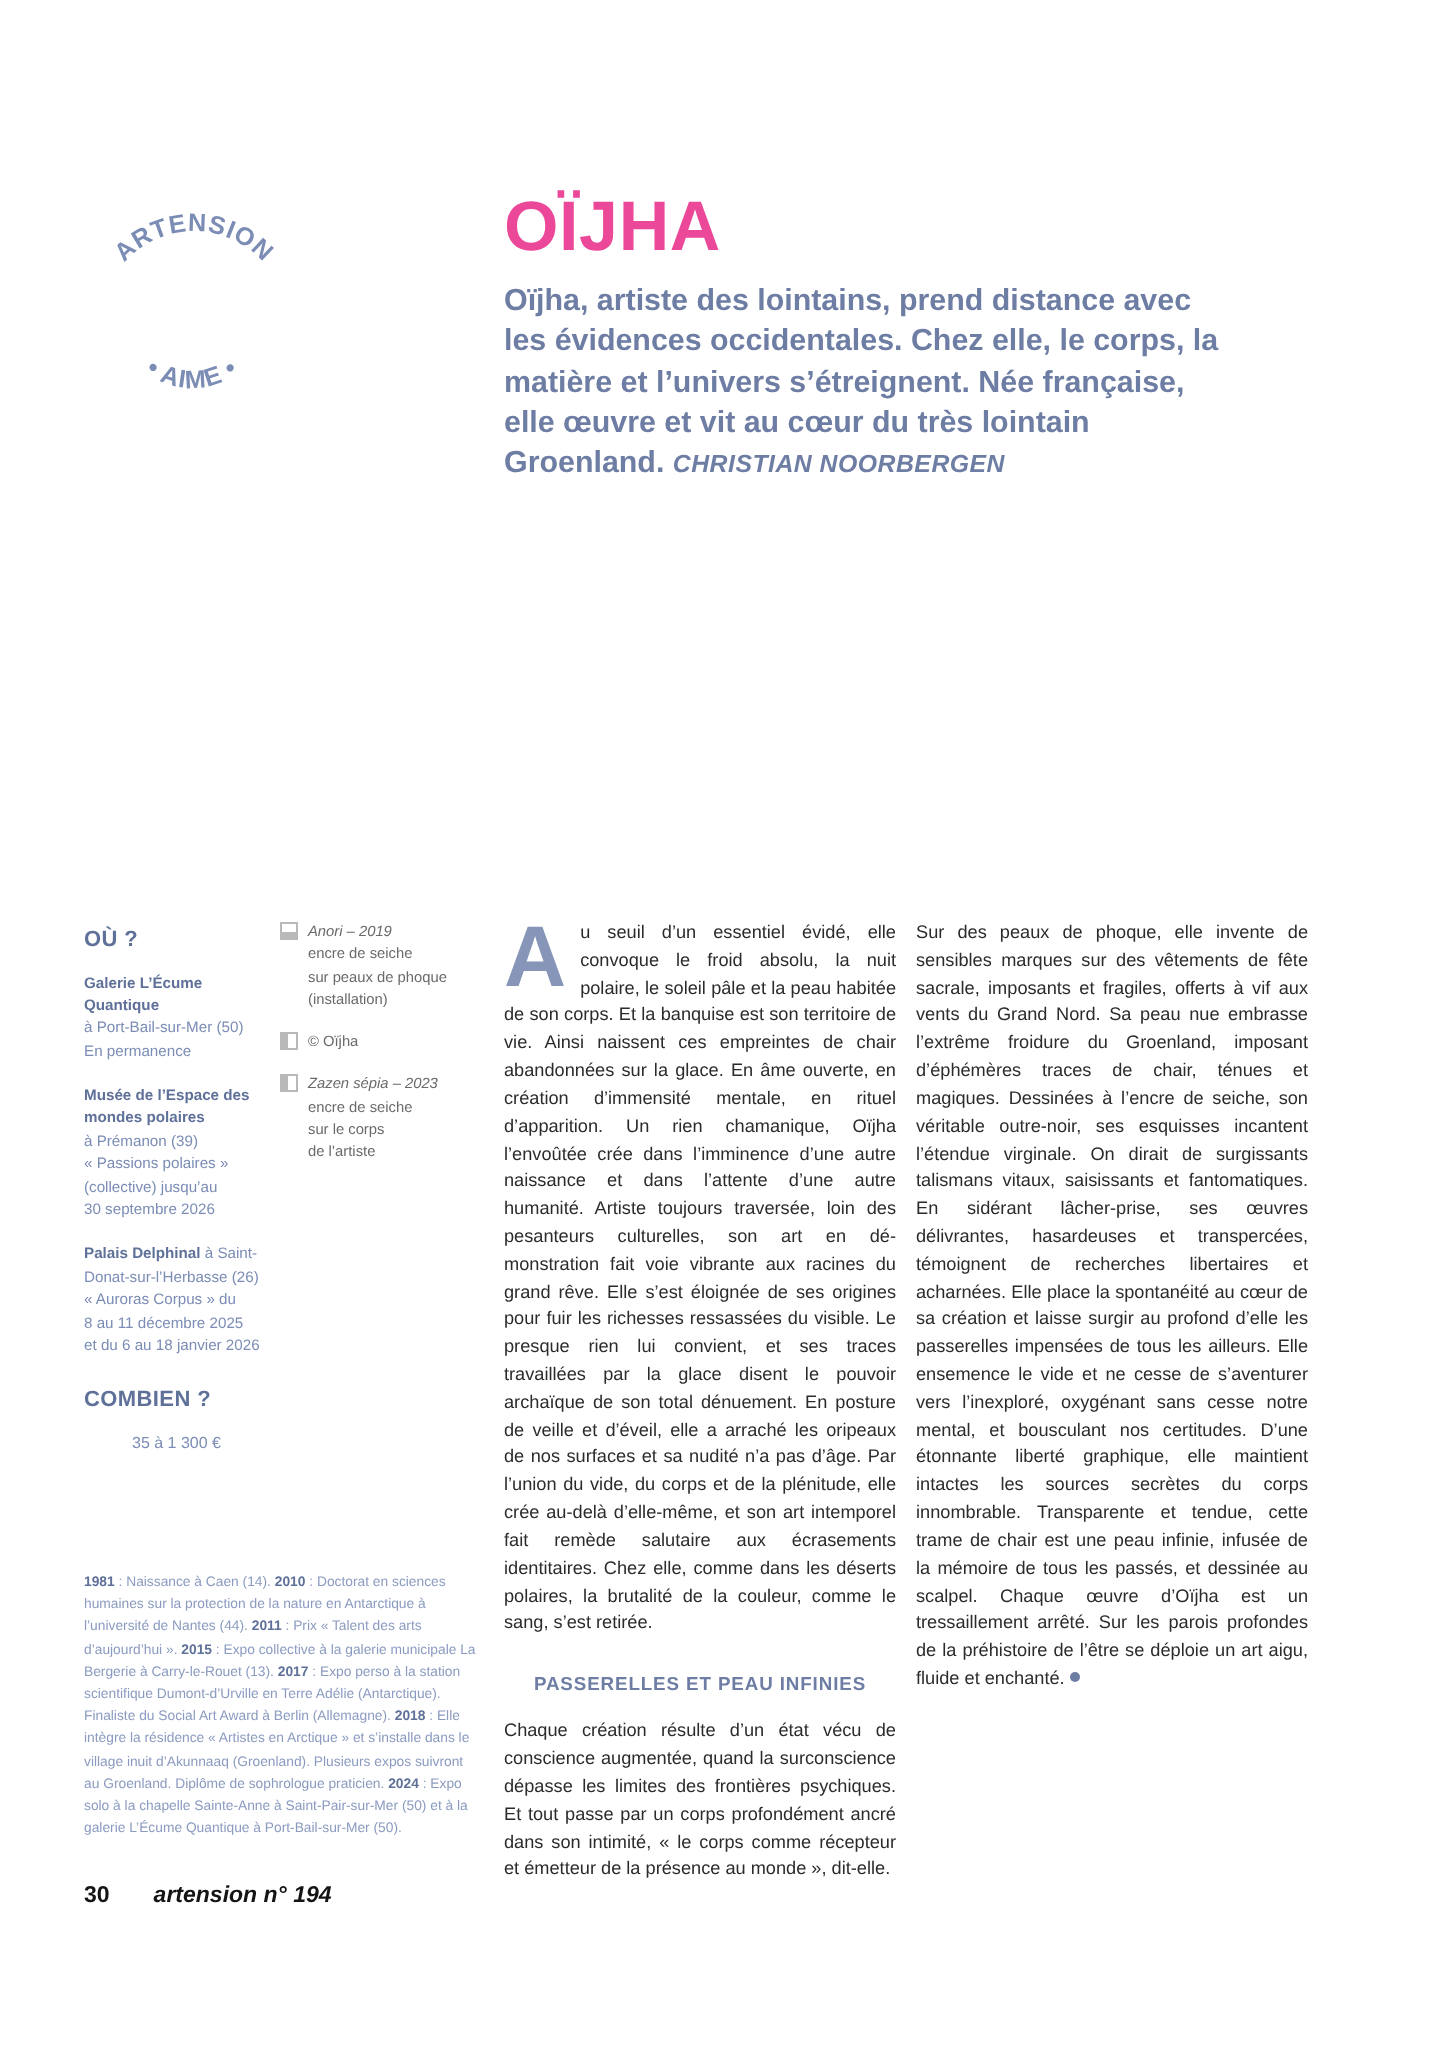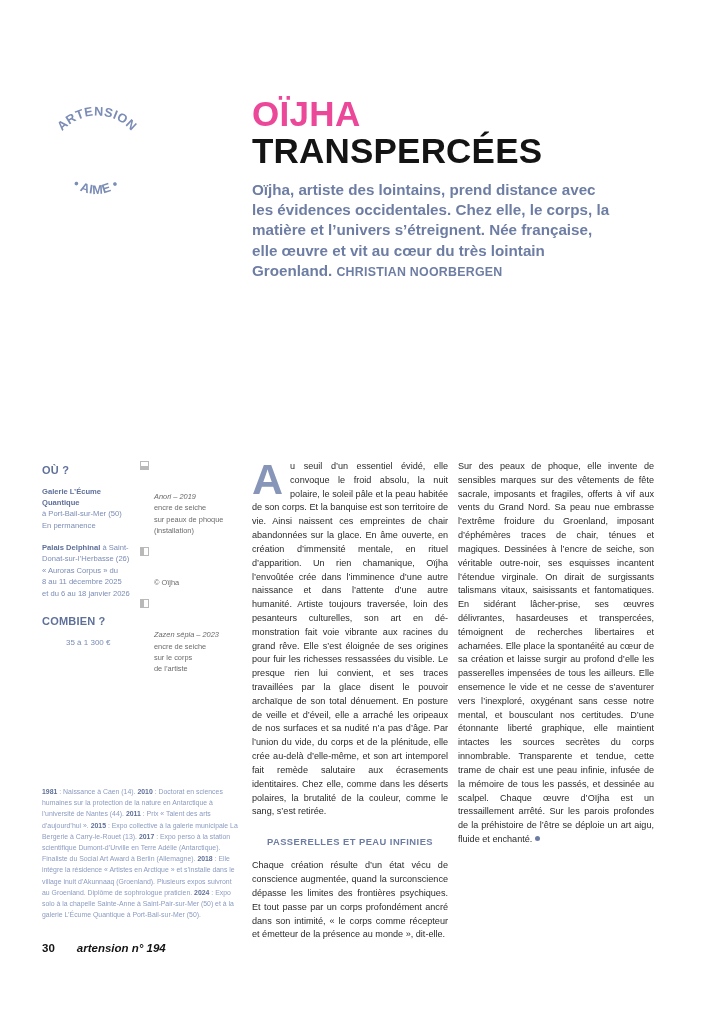--- a/index.html
+++ b/index.html
@@ -68,20 +68,21 @@
     font-size: 15.2px;
     line-height: 1.34;
     font-weight: 600;
     color: #6d7da3;
   }
   .standfirst .byline {
     font-size: 12.4px;
     font-weight: 600;
     letter-spacing: 0.25px;
     color: #6d7da3;
+    font-style: italic;
   }
 
   
   .sidebar {
     position: absolute;
     left: 42px;
     top: 462px;
     width: 96px;
     color: #7b8cb5;
     font-size: 7.6px;
@@ -137,21 +138,21 @@
   }
   .cap-icon::after {
     content: "";
     position: absolute;
     left: 1px; right: 1px;
     height: 2.6px;
     bottom: 1px;
     background: #b9b9b9;
   }
   .cap-icon.split::after { left: 1px; width: 3.4px; top: 1px; height: 7px; }
-  .cap-text { flex: 1 1 auto; margin-top: 31px; }
+  .cap-text { flex: 1 1 auto; }
   .cap-title { font-style: italic; }
 
   
   .col {
     position: absolute;
     top: 460px;
     width: 196px;
     font-size: 9.1px;
     line-height: 1.52;
     color: #2b2b2b;
@@ -243,36 +244,42 @@
       <text>
         <textPath href="#arcBot" startOffset="50%" text-anchor="middle">
           <tspan>• </tspan><tspan>AIME</tspan><tspan> •</tspan>
         </textPath>
       </text>
     </svg>
   </div>
 
   <div class="masthead">
     <h1 class="title-top">OÏJHA</h1>
-    <h2 class="title-main">TRANSPERCÉES</h2>
     <p class="standfirst">
       <span>Oïjha, artiste des lointains, prend distance avec les évidences occidentales. Chez elle, le corps, la matière et l’univers s’étreignent. Née française, elle œuvre et vit au cœur du très lointain Groenland.</span>
       <span class="byline">CHRISTIAN NOORBERGEN</span>
     </p>
   </div>
 
   <aside class="sidebar">
     <div class="side-head">OÙ ?</div>
 
     <div class="venue">
       <span class="venue-name">Galerie L’Écume Quantique</span>
       <span class="venue-line">à Port-Bail-sur-Mer (50)</span>
       <span class="venue-line">En permanence</span>
     </div>
 
+    <div class="venue">
+      <span class="venue-name">Musée de l’Espace des mondes polaires</span>
+      <span class="venue-line">à Prémanon (39)</span>
+      <span class="venue-line">« Passions polaires »</span>
+      <span class="venue-line">(collective) jusqu’au</span>
+      <span class="venue-line">30 septembre 2026</span>
+    </div>
 
     <div class="venue inline">
       <span class="venue-name">Palais Delphinal</span>
       <span>à Saint-Donat-sur-l’Herbasse (26)</span>
       <span class="venue-line">« Auroras Corpus » du</span>
       <span class="venue-line">8 au 11 décembre 2025</span>
       <span class="venue-line">et du 6 au 18 janvier 2026</span>
     </div>
 
     <div class="side-head second">COMBIEN ?</div>

